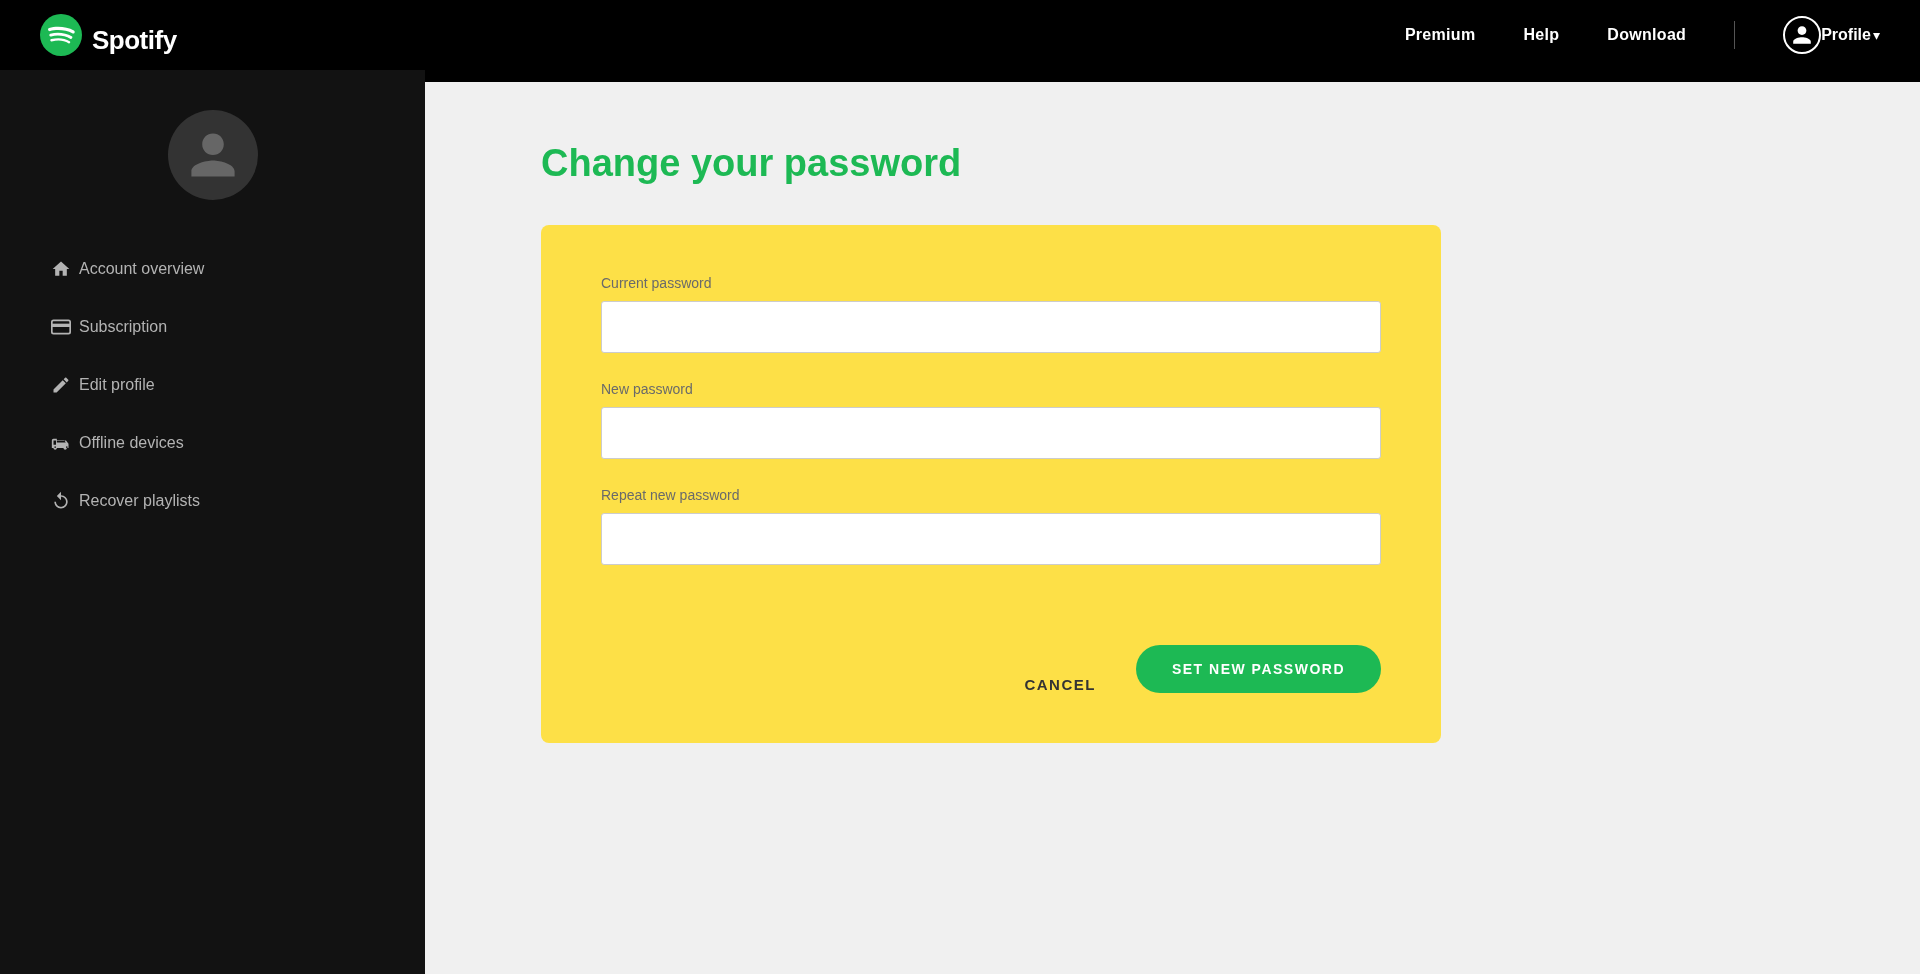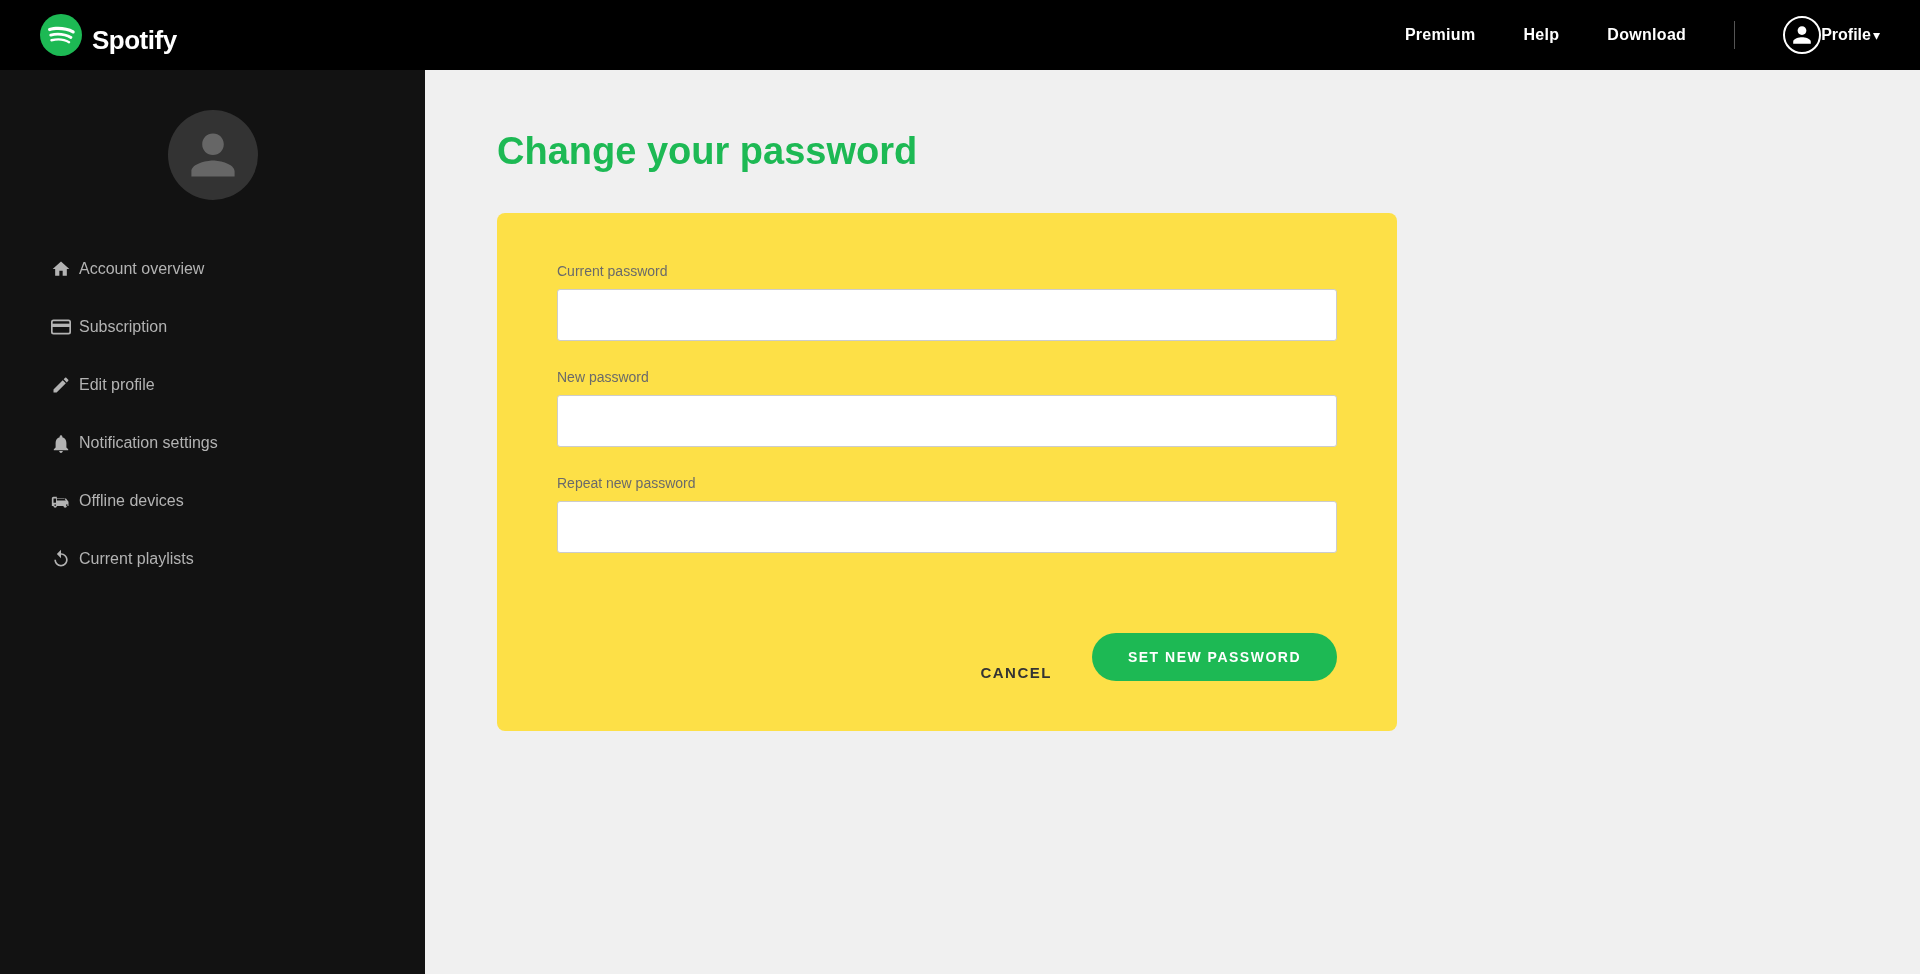--- a/index.html
+++ b/index.html
@@ -166,22 +166,23 @@
     }
 
     .nav-item.active .nav-item-label {
       color: #fff;
     }
 
     
     .content-area {
       flex: 1;
       background: #f0f0f0;
-      padding: 60px 72px;
+      padding: 60px 116px;
       overflow-y: auto;
+      margin-top: 12px;
     }
 
     .page-title {
       font-size: 38px;
       font-weight: 700;
       color: #1db954;
       margin-bottom: 40px;
     }
 
     .form-card {
@@ -318,46 +319,38 @@
       <li class="nav-item">
         <span class="nav-item-icon">
           <svg width="20" height="20" viewBox="0 0 24 24" class="icon-svg">
             <path d="M3 17.25V21h3.75L17.81 9.94l-3.75-3.75L3 17.25zm17.71-10.21c.39-.39.39-1.02 0-1.41l-2.34-2.34c-.39-.39-1.02-.39-1.41 0l-1.83 1.83 3.75 3.75 1.83-1.83z"></path>
           </svg>
         </span>
         <span class="nav-item-label">Edit profile</span>
       </li>
 
 
-      <li class="nav-item">
-        <span class="nav-item-icon">
-          <svg width="18" height="20" viewBox="0 0 20 22" class="icon-svg">
-            <path d="M10 22c1.1 0 2-.9 2-2H8c0 1.1.9 2 2 2zm6-6v-5c0-3.07-1.64-5.64-4.5-6.32V4c0-.83-.67-1.5-1.5-1.5S8.5 3.17 8.5 4v.68C5.63 5.36 4 7.92 4 11v5l-2 2v1h16v-1l-2-2z"></path>
-          </svg>
-        </span>
-        <span class="nav-item-label">Notification settings</span>
-      </li>
 
 
       <li class="nav-item">
         <span class="nav-item-icon">
           <svg width="20" height="20" viewBox="0 0 24 24" class="icon-svg">
             <path d="M7 7H3c-1.1 0-2 .9-2 2v9h2c0 1.1.9 2 2 2s2-.9 2-2h8c0 1.1.9 2 2 2s2-.9 2-2h2v-5l-3-4H7zm0 1.5h8.5l2.25 3H7V8.5zM5 18c-.55 0-1-.45-1-1s.45-1 1-1 1 .45 1 1-.45 1-1 1zm14 0c-.55 0-1-.45-1-1s.45-1 1-1 1 .45 1 1-.45 1-1 1zM3 14V9h3v5H3z"></path>
           </svg>
         </span>
         <span class="nav-item-label">Offline devices</span>
       </li>
 
       <li class="nav-item">
         <span class="nav-item-icon">
           <svg width="20" height="20" viewBox="0 0 24 24" class="icon-svg">
             <path d="M12 5V1L7 6l5 5V7c3.31 0 6 2.69 6 6s-2.69 6-6 6-6-2.69-6-6H4c0 4.42 3.58 8 8 8s8-3.58 8-8-3.58-8-8-8z"></path>
           </svg>
         </span>
-        <span class="nav-item-label">Current playlists</span>
+        <span class="nav-item-label">Recover playlists</span>
       </li>
 
     </ul>
   </aside>
 
   <main class="content-area">
     <h1 class="page-title">Change your password</h1>
 
     <div class="form-card">
 

